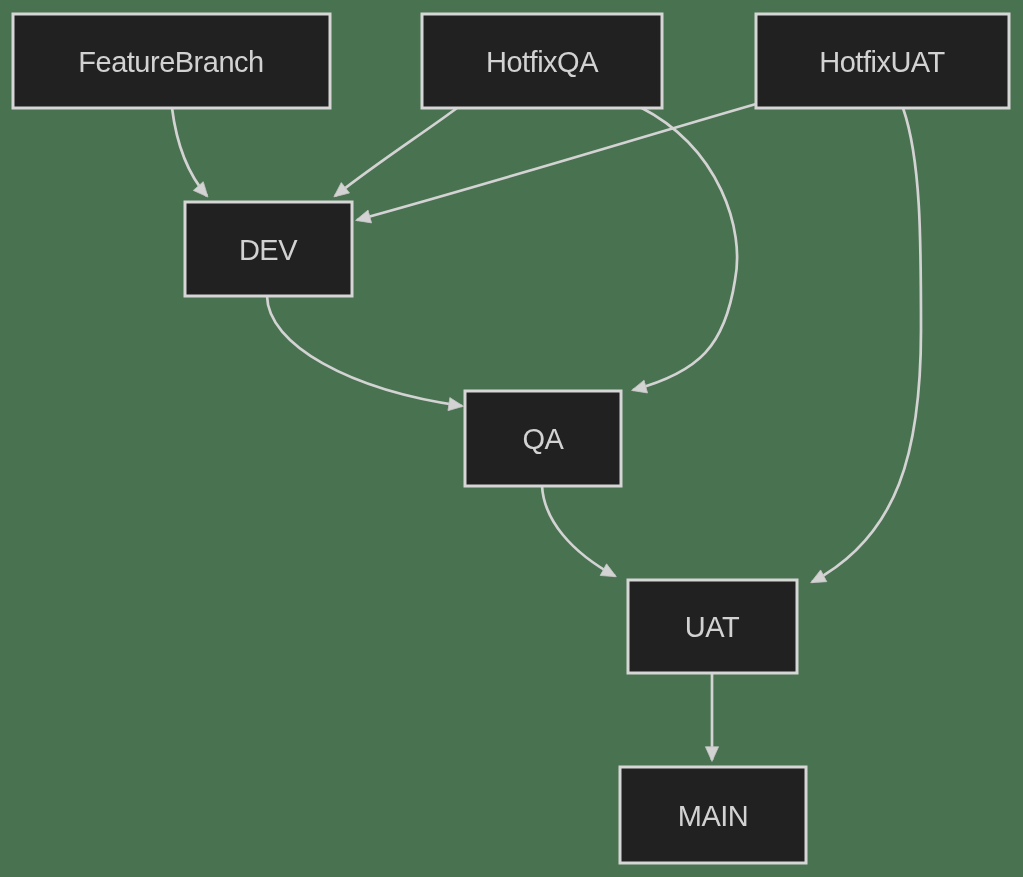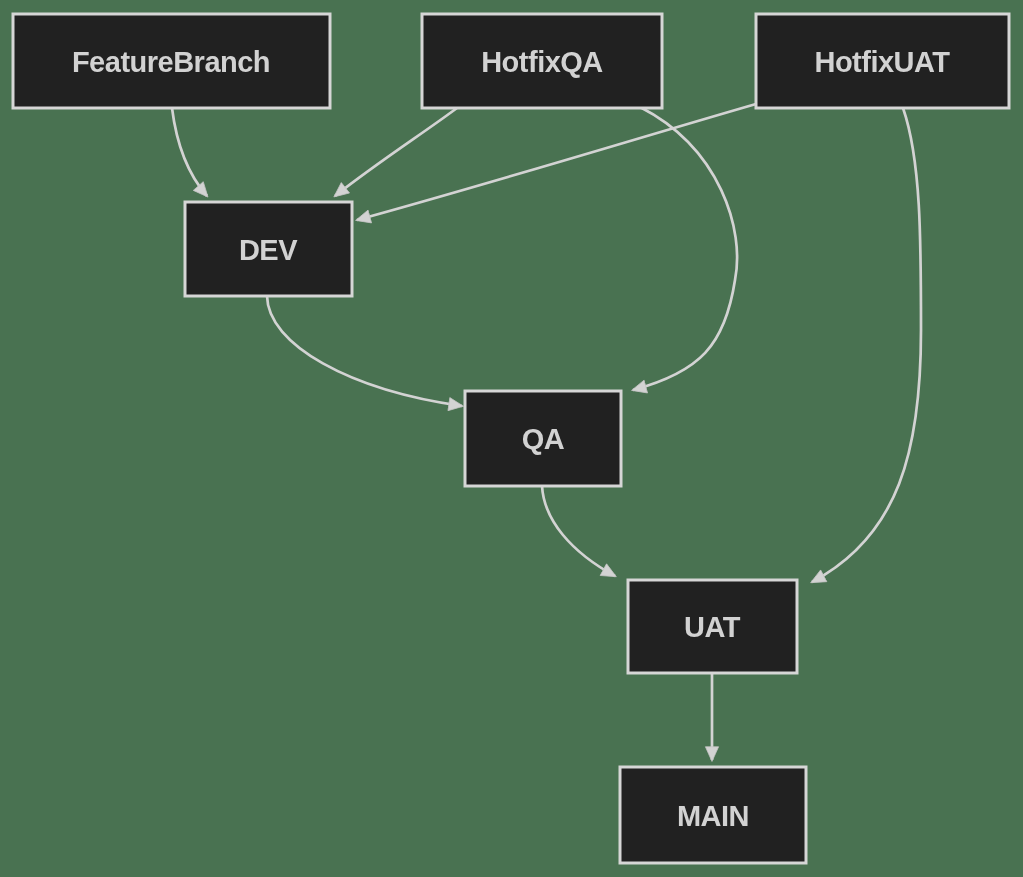--- a/index.html
+++ b/index.html
@@ -7,21 +7,20 @@
     padding: 0;
     background: #497251;
     font-family: "Liberation Sans", sans-serif;
   }
   .canvas {
     position: relative;
     width: 1023px;
     height: 877px;
     background: #497251;
     overflow: hidden;
-    font-weight: bold;
   }
   svg { display: block; }
   .edge {
     fill: none;
     stroke: #d3d3d3;
     stroke-width: 2.7px;
   }
   .node-rect {
     fill: #212121;
     stroke: #d6d6d6;

